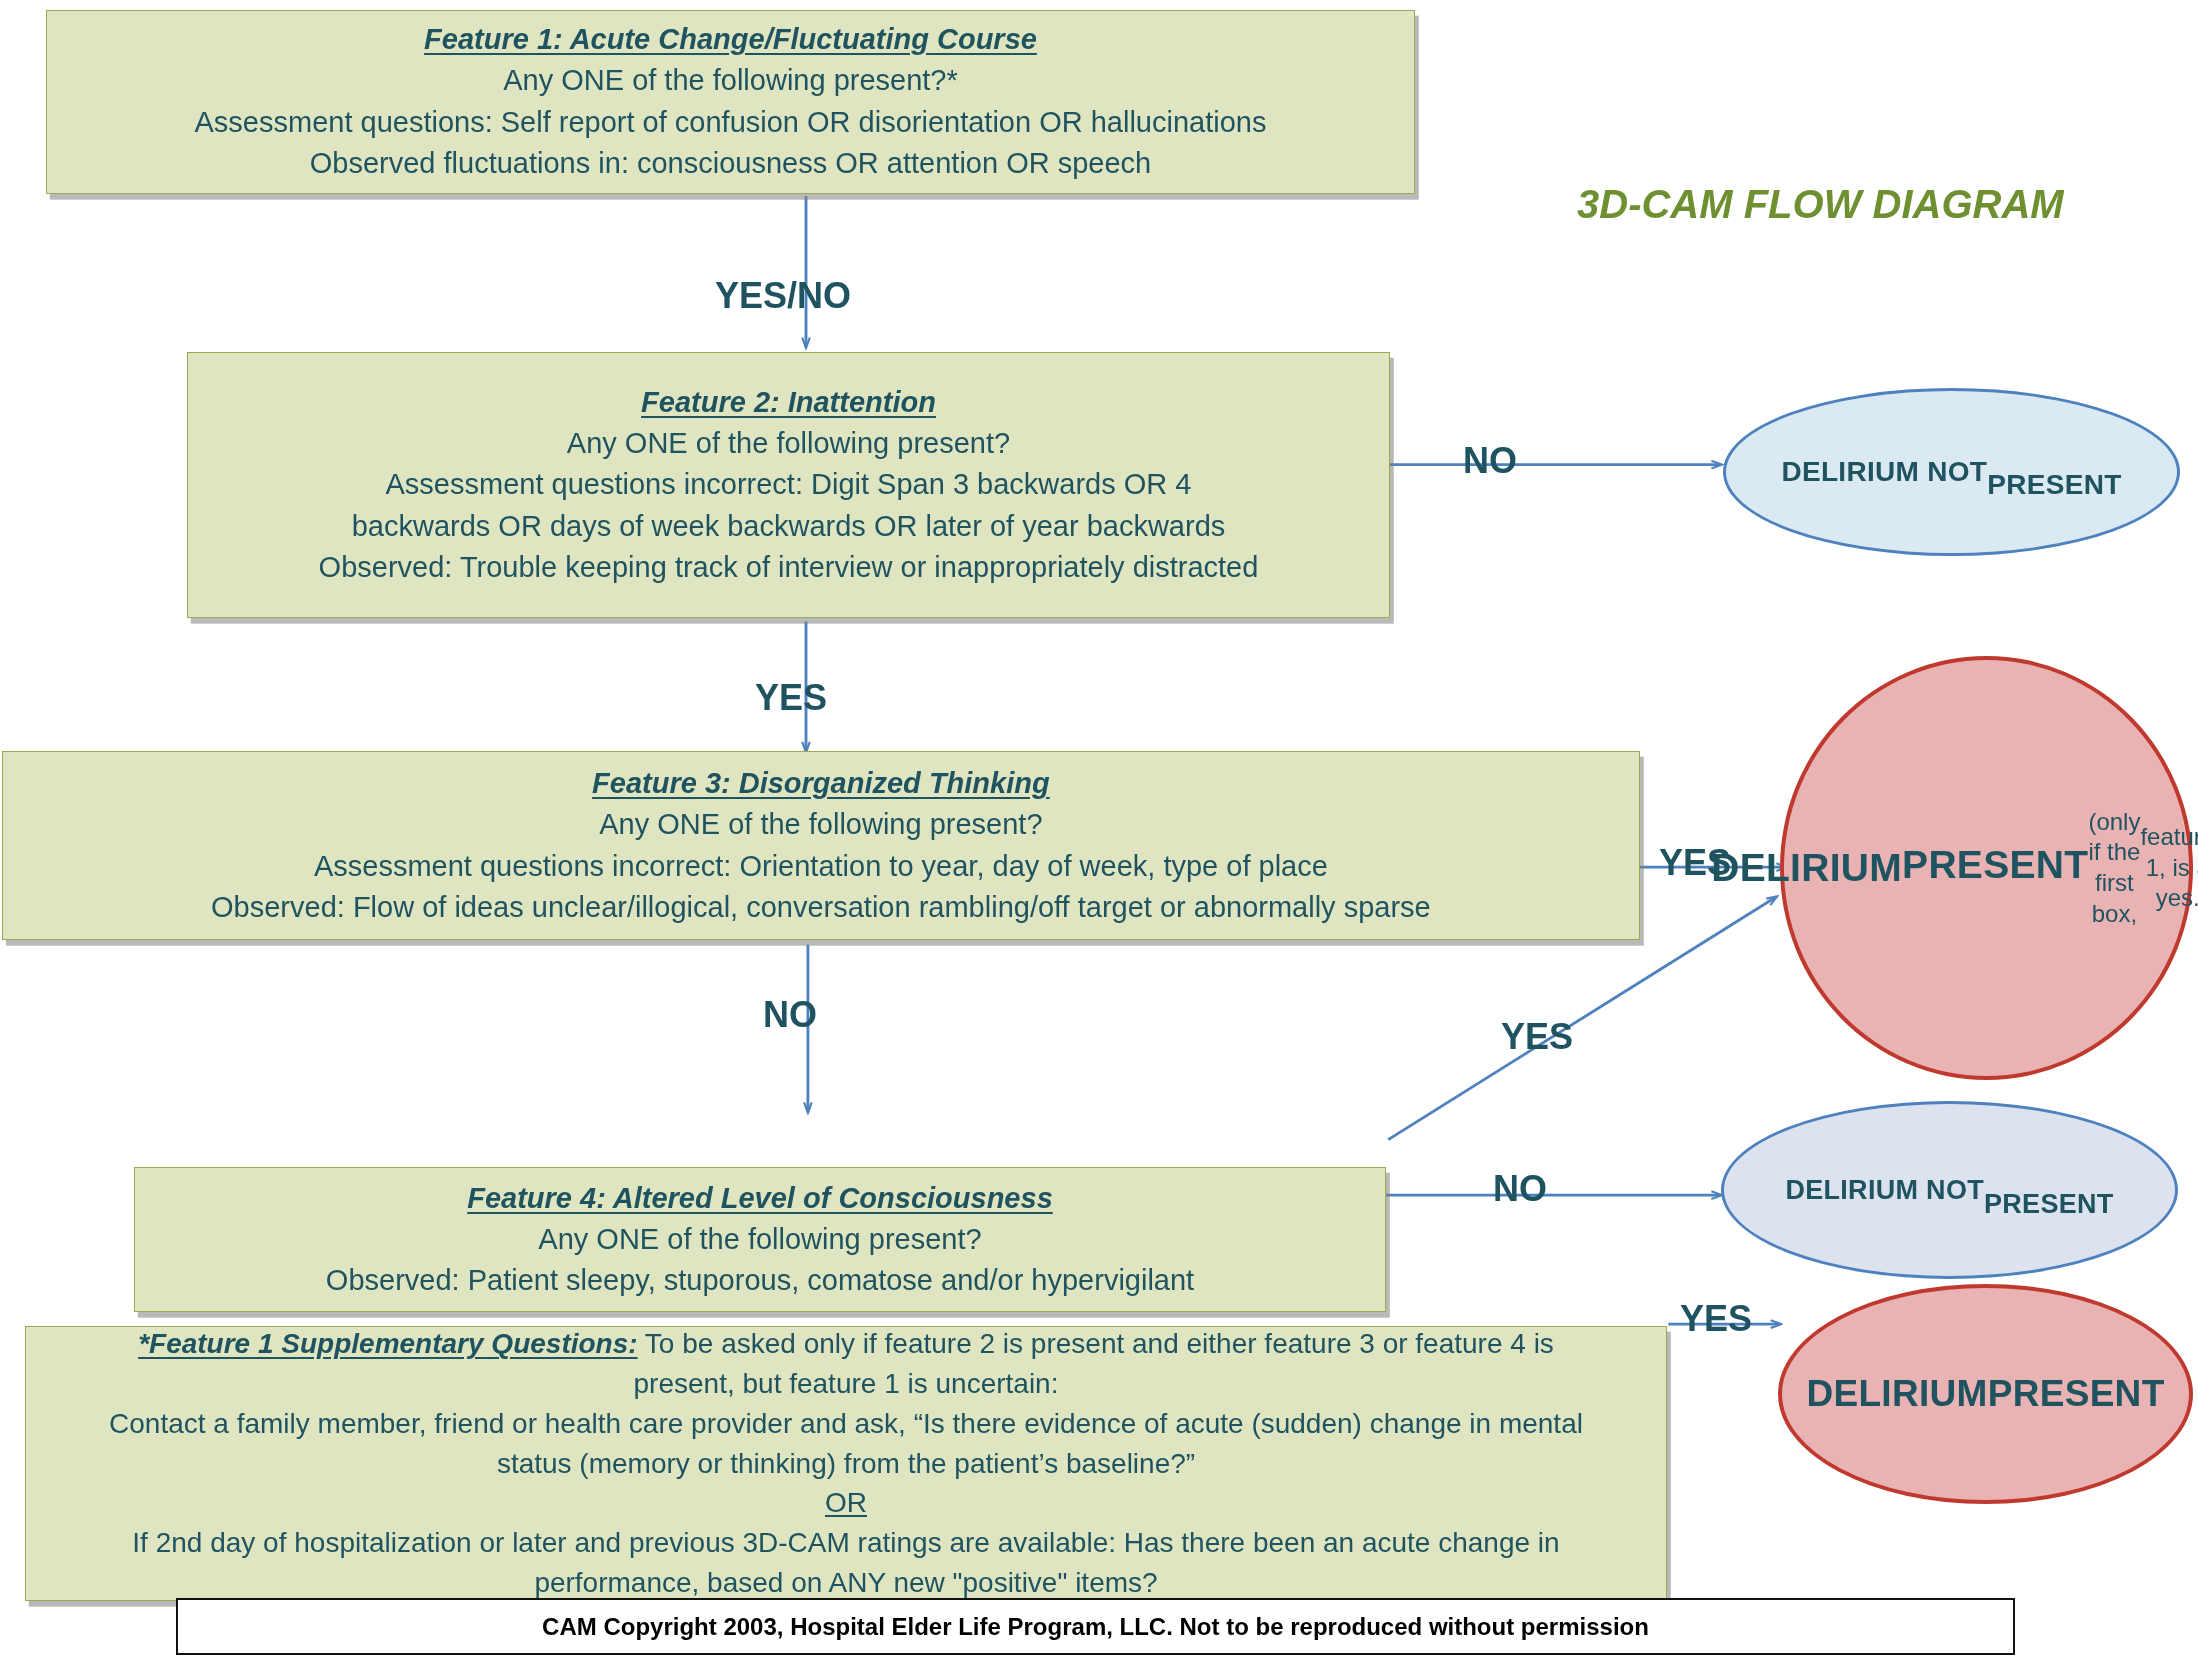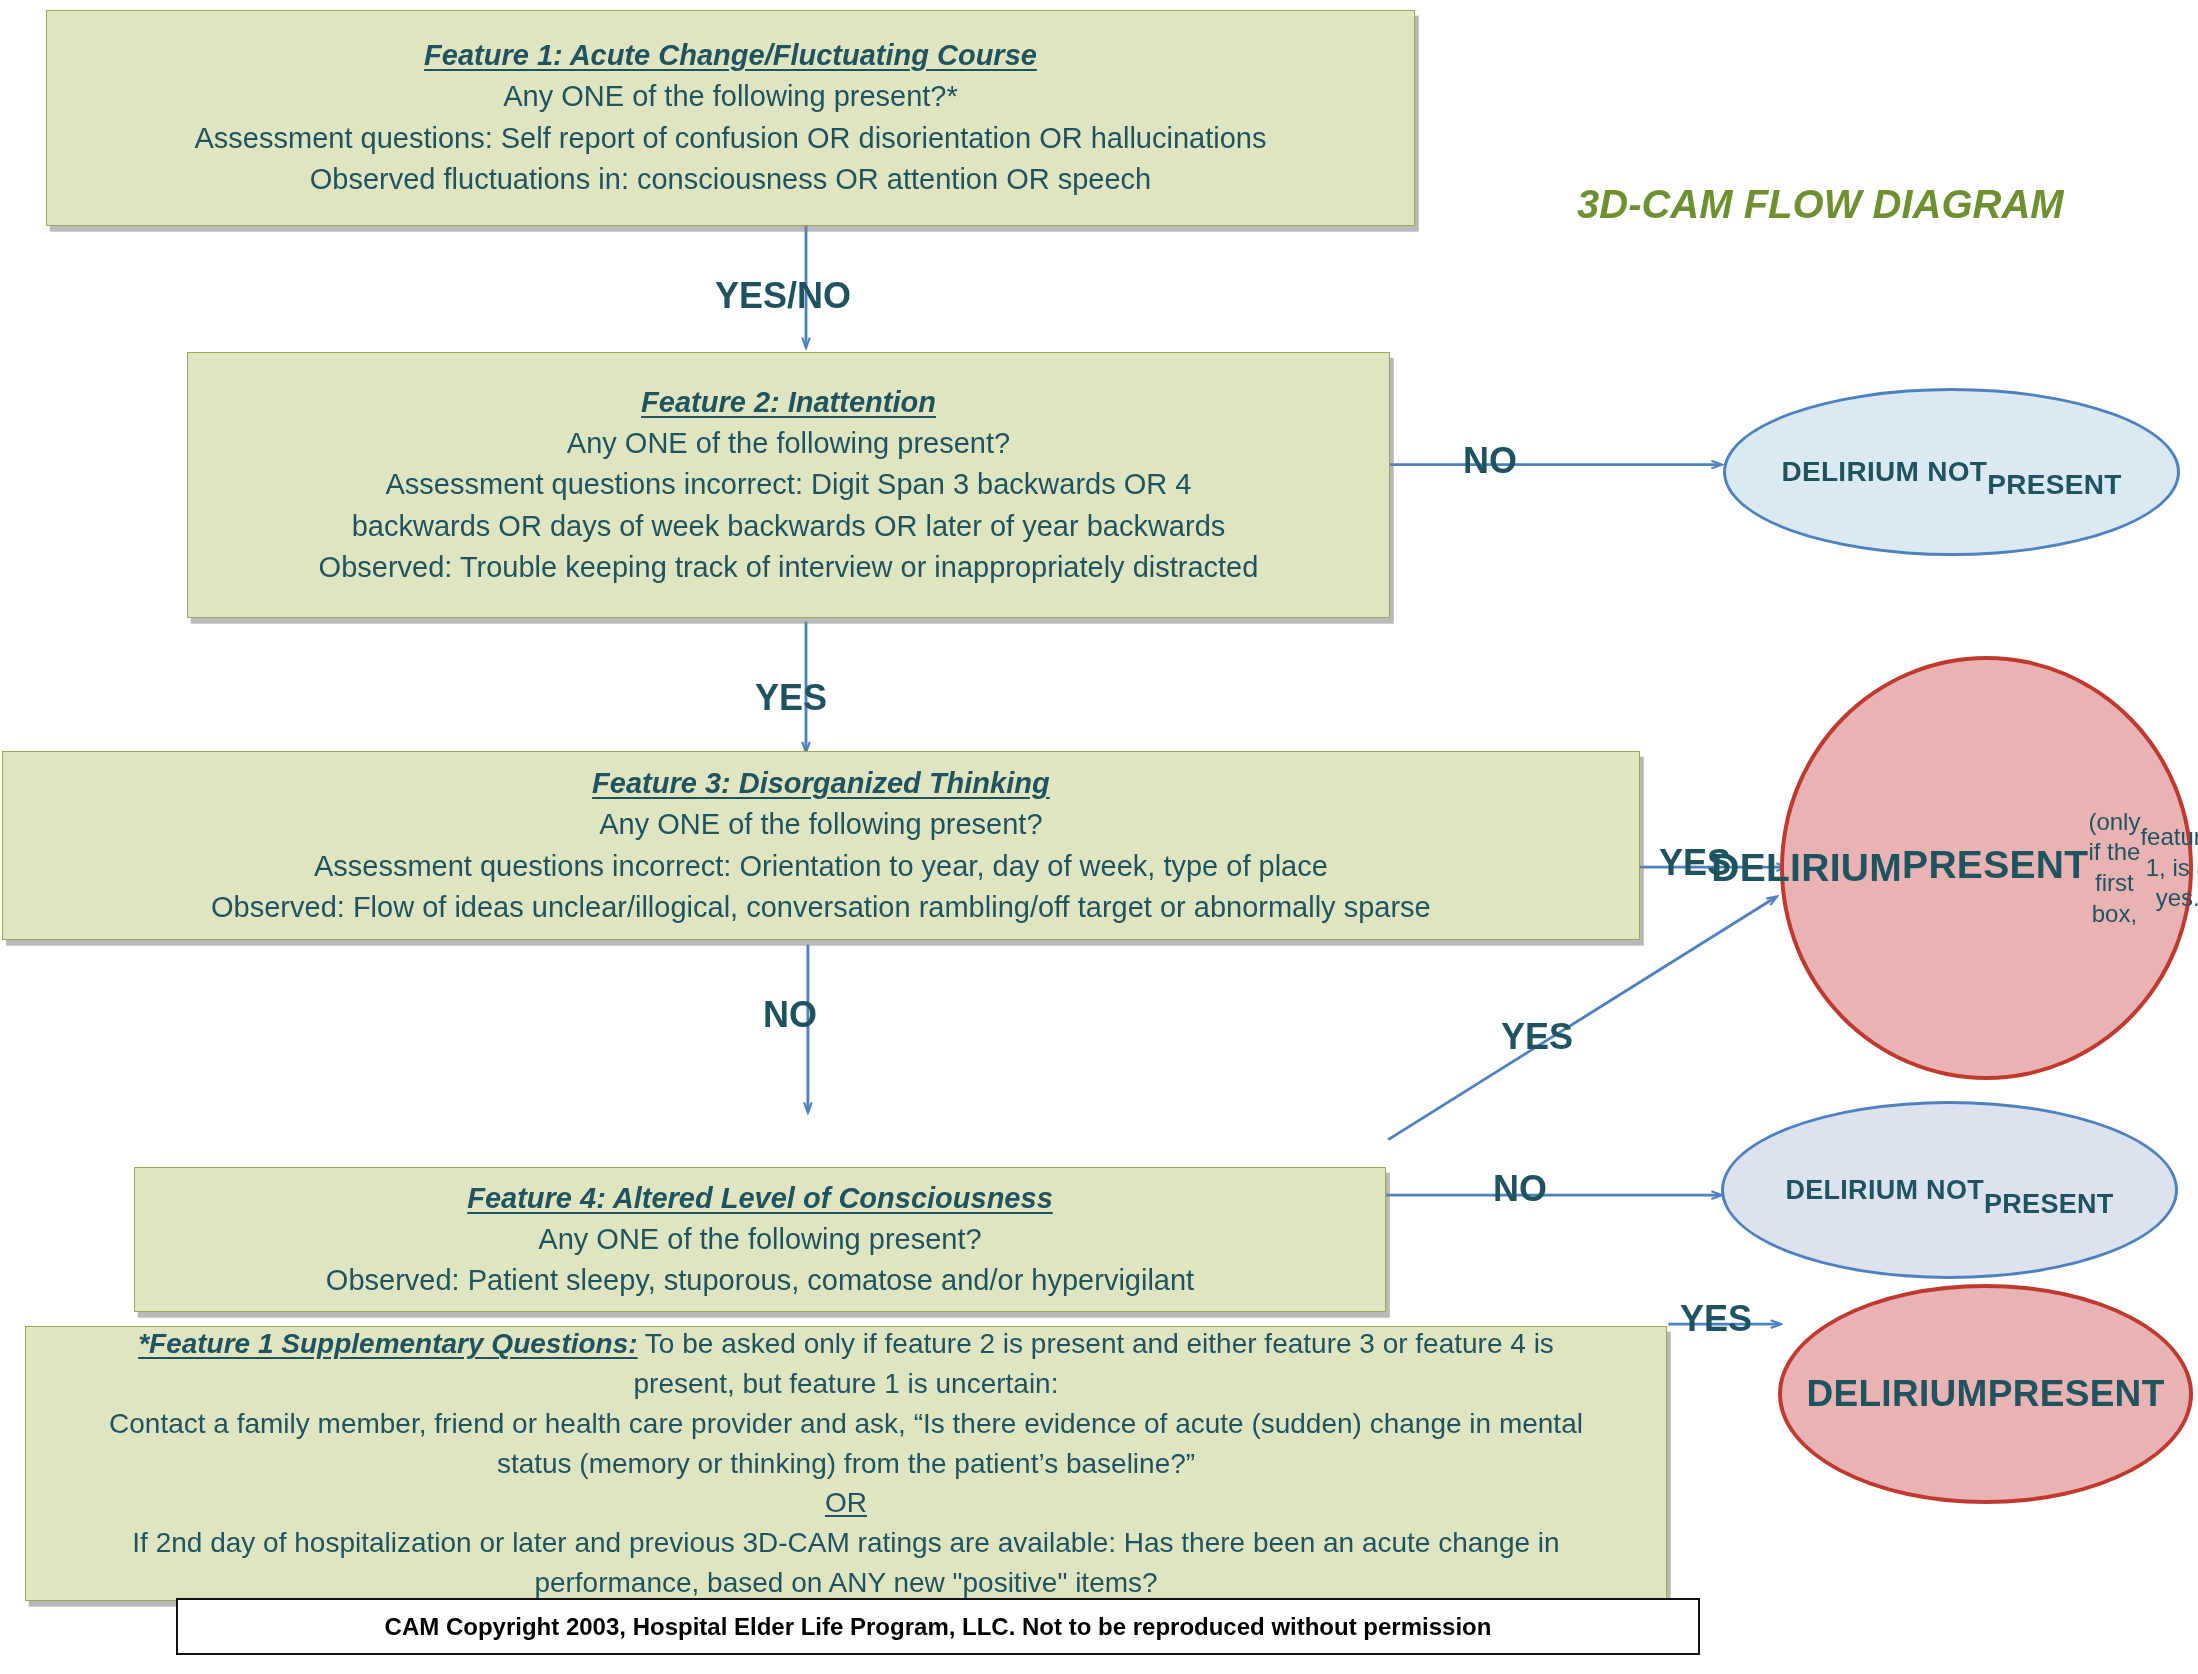--- a/index.html
+++ b/index.html
@@ -123,21 +123,21 @@
 
     <line x1="1452" y1="1192" x2="1858" y2="938" stroke="#4e81bd" stroke-width="3" marker-end="url(#ah)"></line>
 
     <line x1="1445" y1="1250" x2="1800" y2="1250" stroke="#4e81bd" stroke-width="3" marker-end="url(#ah)"></line>
 
     <line x1="1745" y1="1385" x2="1862" y2="1385" stroke="#4e81bd" stroke-width="3" marker-end="url(#ah)"></line>
   </svg>
 
   <div id="diagram-title" style="left:1577px; top:182px; font-size:40px;">3D-CAM FLOW DIAGRAM</div>
 
-  <div class="gbox" style="left:46px; top:9.6px; width:1369px; height:216px; font-size:29px;">
+  <div class="gbox" style="left:46px; top:9.6px; width:1369px; height:184px; font-size:29px;">
     <div class="line ttl">Feature 1:  Acute Change/Fluctuating Course</div>
     <div class="line">Any ONE of the following present?*</div>
     <div class="line">Assessment questions:  Self report of confusion OR disorientation OR hallucinations</div>
     <div class="line">Observed fluctuations in:  consciousness OR attention OR speech</div>
   </div>
 
   <div class="gbox" style="left:187px; top:352px; width:1203px; height:266px; font-size:29px;">
     <div class="line ttl">Feature 2:  Inattention</div>
     <div class="line">Any ONE of the following present?</div>
     <div class="line">Assessment questions incorrect:  Digit Span 3 backwards OR 4</div>
@@ -195,18 +195,18 @@
 
   <div class="flab" style="left:715px; top:275px; font-size:36px;">YES/NO</div>
   <div class="flab" style="left:1463px; top:440px; font-size:36px;">NO</div>
   <div class="flab" style="left:755px; top:677px; font-size:36px;">YES</div>
   <div class="flab" style="left:1659px; top:842px; font-size:36px;">YES</div>
   <div class="flab" style="left:763px; top:994px; font-size:36px;">NO</div>
   <div class="flab" style="left:1501px; top:1016px; font-size:36px;">YES</div>
   <div class="flab" style="left:1493px; top:1168px; font-size:36px;">NO</div>
   <div class="flab" style="left:1680px; top:1298px; font-size:36px;">YES</div>
 
-  <div id="footer-box" style="left:176px; top:1598px; width:1524px; height:57px;">
+  <div id="footer-box" style="left:176px; top:1598px; width:1839px; height:57px;">
     <span style="font-size:24px;">CAM Copyright 2003, Hospital Elder Life Program, LLC. Not to be reproduced without permission</span>
   </div>
 
 </div>
 
 
 </body></html>

